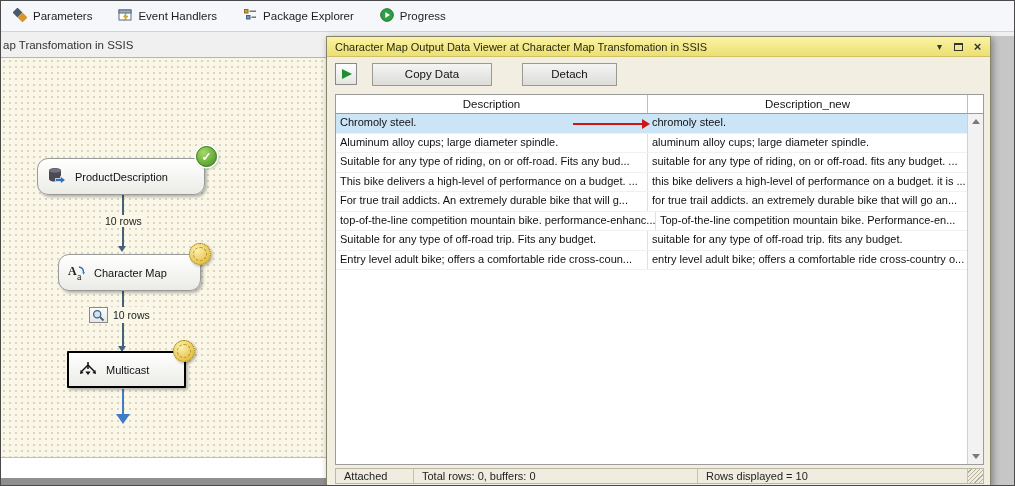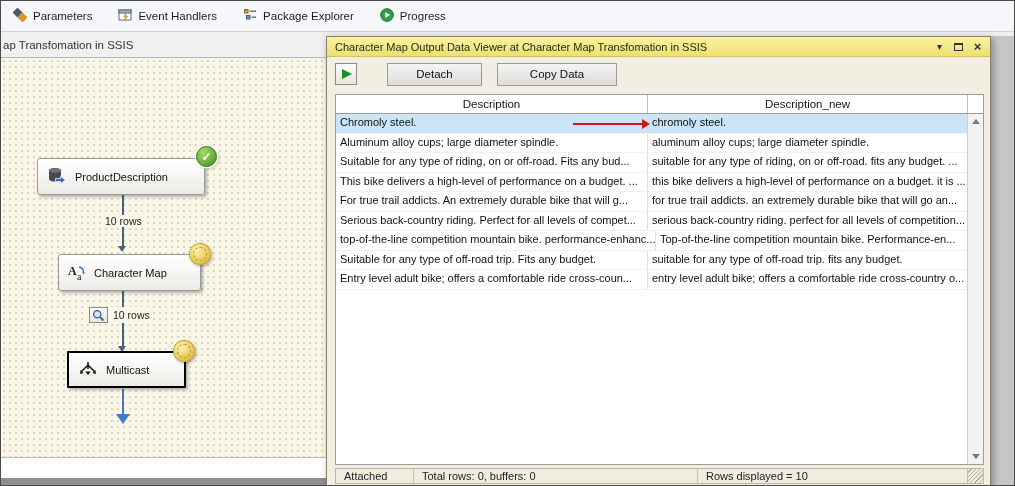--- a/index.html
+++ b/index.html
@@ -25,21 +25,21 @@
              background-image:radial-gradient(rgba(160,150,110,.35) .8px, transparent 1px);
              background-size:6px 6px; }
 
   .bottom-white { position:absolute; left:0; top:456px; width:100%; height:21px;
                   background:#ffffff; border-top:1px solid #bebebe; }
   .bottom-gray  { position:absolute; left:0; top:477px; width:100%; height:9px; background:#8f8f8f; }
   .right-gray   { position:absolute; left:990px; top:35px; width:25px; height:451px; background:#c6c6c6; z-index:5; }
 
   
   .node { position:absolute; display:flex; align-items:center; gap:7px; padding:0 8px;
-          background:linear-gradient(#ffffff,#ebebe6); border:1px solid #9a9a9a; border-radius:3px;
+          background:linear-gradient(#ffffff,#ebebe6); border:1px solid #9a9a9a; border-radius:11px;
           box-shadow:2px 2px 3px rgba(0,0,0,.28); font-size:11px; color:#111; z-index:2; }
   #node-source    { left:36px;  top:100px; width:168px; height:37px; }
   #node-charmap   { left:57px;  top:196px; width:143px; height:37px; }
   #node-multicast { left:66px;  top:293px; width:119px; height:37px; border:2px solid #000; border-radius:1px; }
 
   .badge { position:absolute; border-radius:50%; display:flex; align-items:center;
            justify-content:center; z-index:3; }
   .badge.green { left:195px; top:88px; width:21px; height:21px;
                  background:radial-gradient(circle at 35% 30%, #a6d96a, #3f8f1e);
                  border:1px solid #2e7a10; color:#fff; font-size:12px; font-weight:bold;
@@ -268,22 +268,22 @@
         </span>
       <span class="winbtn close">
           <span>×</span>
         </span>
     </div>
 
     <div class="dlg-toolbar">
       <button class="play-btn">
           <span class="play-tri"></span>
         </button>
+      <button class="dlg-btn copy">Copy Data</button>
       <button class="dlg-btn detach">Detach</button>
-      <button class="dlg-btn copy">Copy Data</button>
     </div>
 
     <div class="grid">
       <div class="grid-head">
         <div class="gh-cell c1">Description</div>
         <div class="gh-cell c2">Description_new</div>
         <div class="gh-sb"></div>
       </div>
       <div class="grid-body">
         <div class="grow sel">
@@ -300,24 +300,20 @@
         </div>
         <div class="grow">
           <div class="gcell c1">This bike delivers a high-level of performance on a budget. ...</div>
           <div class="gcell c2">this bike delivers a high-level of performance on a budget. it is ...</div>
         </div>
         <div class="grow">
           <div class="gcell c1">For true trail addicts.  An extremely durable bike that will g...</div>
           <div class="gcell c2">for true trail addicts.  an extremely durable bike that will go an...</div>
         </div>
         <div class="grow">
-          <div class="gcell c1">Serious back-country riding. Perfect for all levels of compet...</div>
-          <div class="gcell c2">serious back-country riding. perfect for all levels of competition...</div>
-        </div>
-        <div class="grow">
           <div class="gcell c2">top-of-the-line competition mountain bike. performance-enhanc...</div>
           <div class="gcell c1">Top-of-the-line competition mountain bike. Performance-en...</div>
         </div>
         <div class="grow">
           <div class="gcell c1">Suitable for any type of off-road trip. Fits any budget.</div>
           <div class="gcell c2">suitable for any type of off-road trip. fits any budget.</div>
         </div>
         <div class="grow">
           <div class="gcell c1">Entry level adult bike; offers a comfortable ride cross-coun...</div>
           <div class="gcell c2">entry level adult bike; offers a comfortable ride cross-country o...</div>

